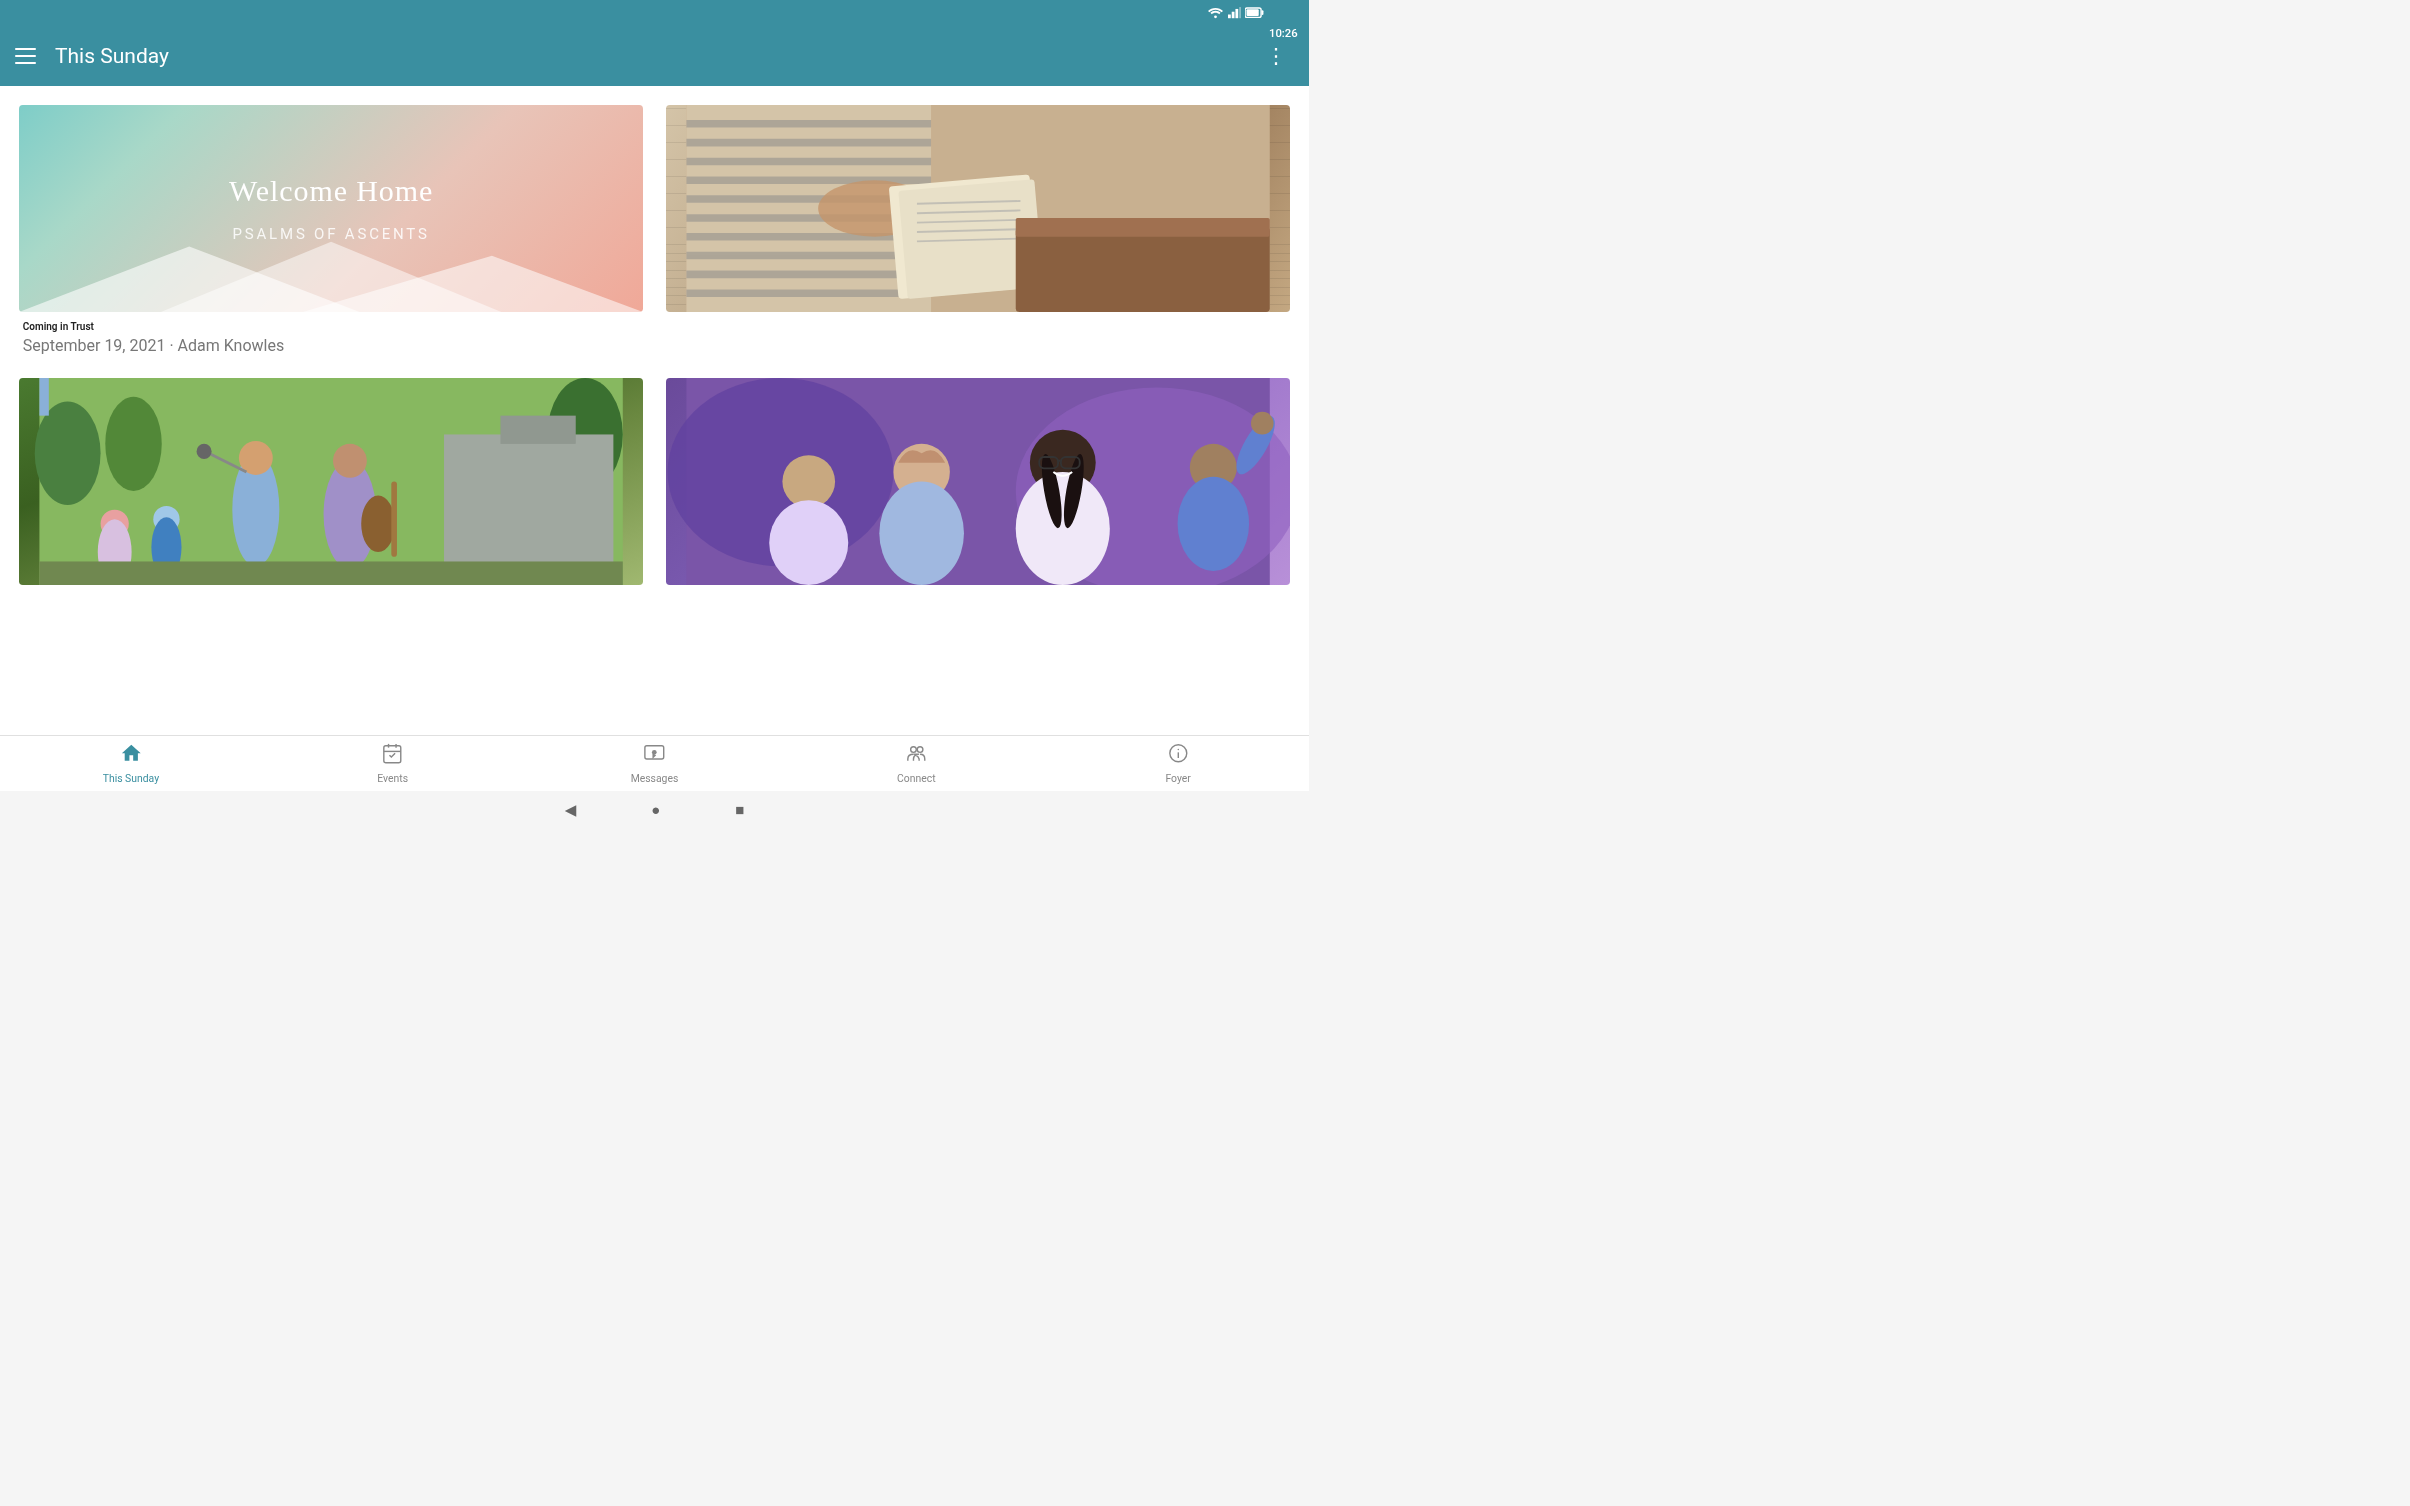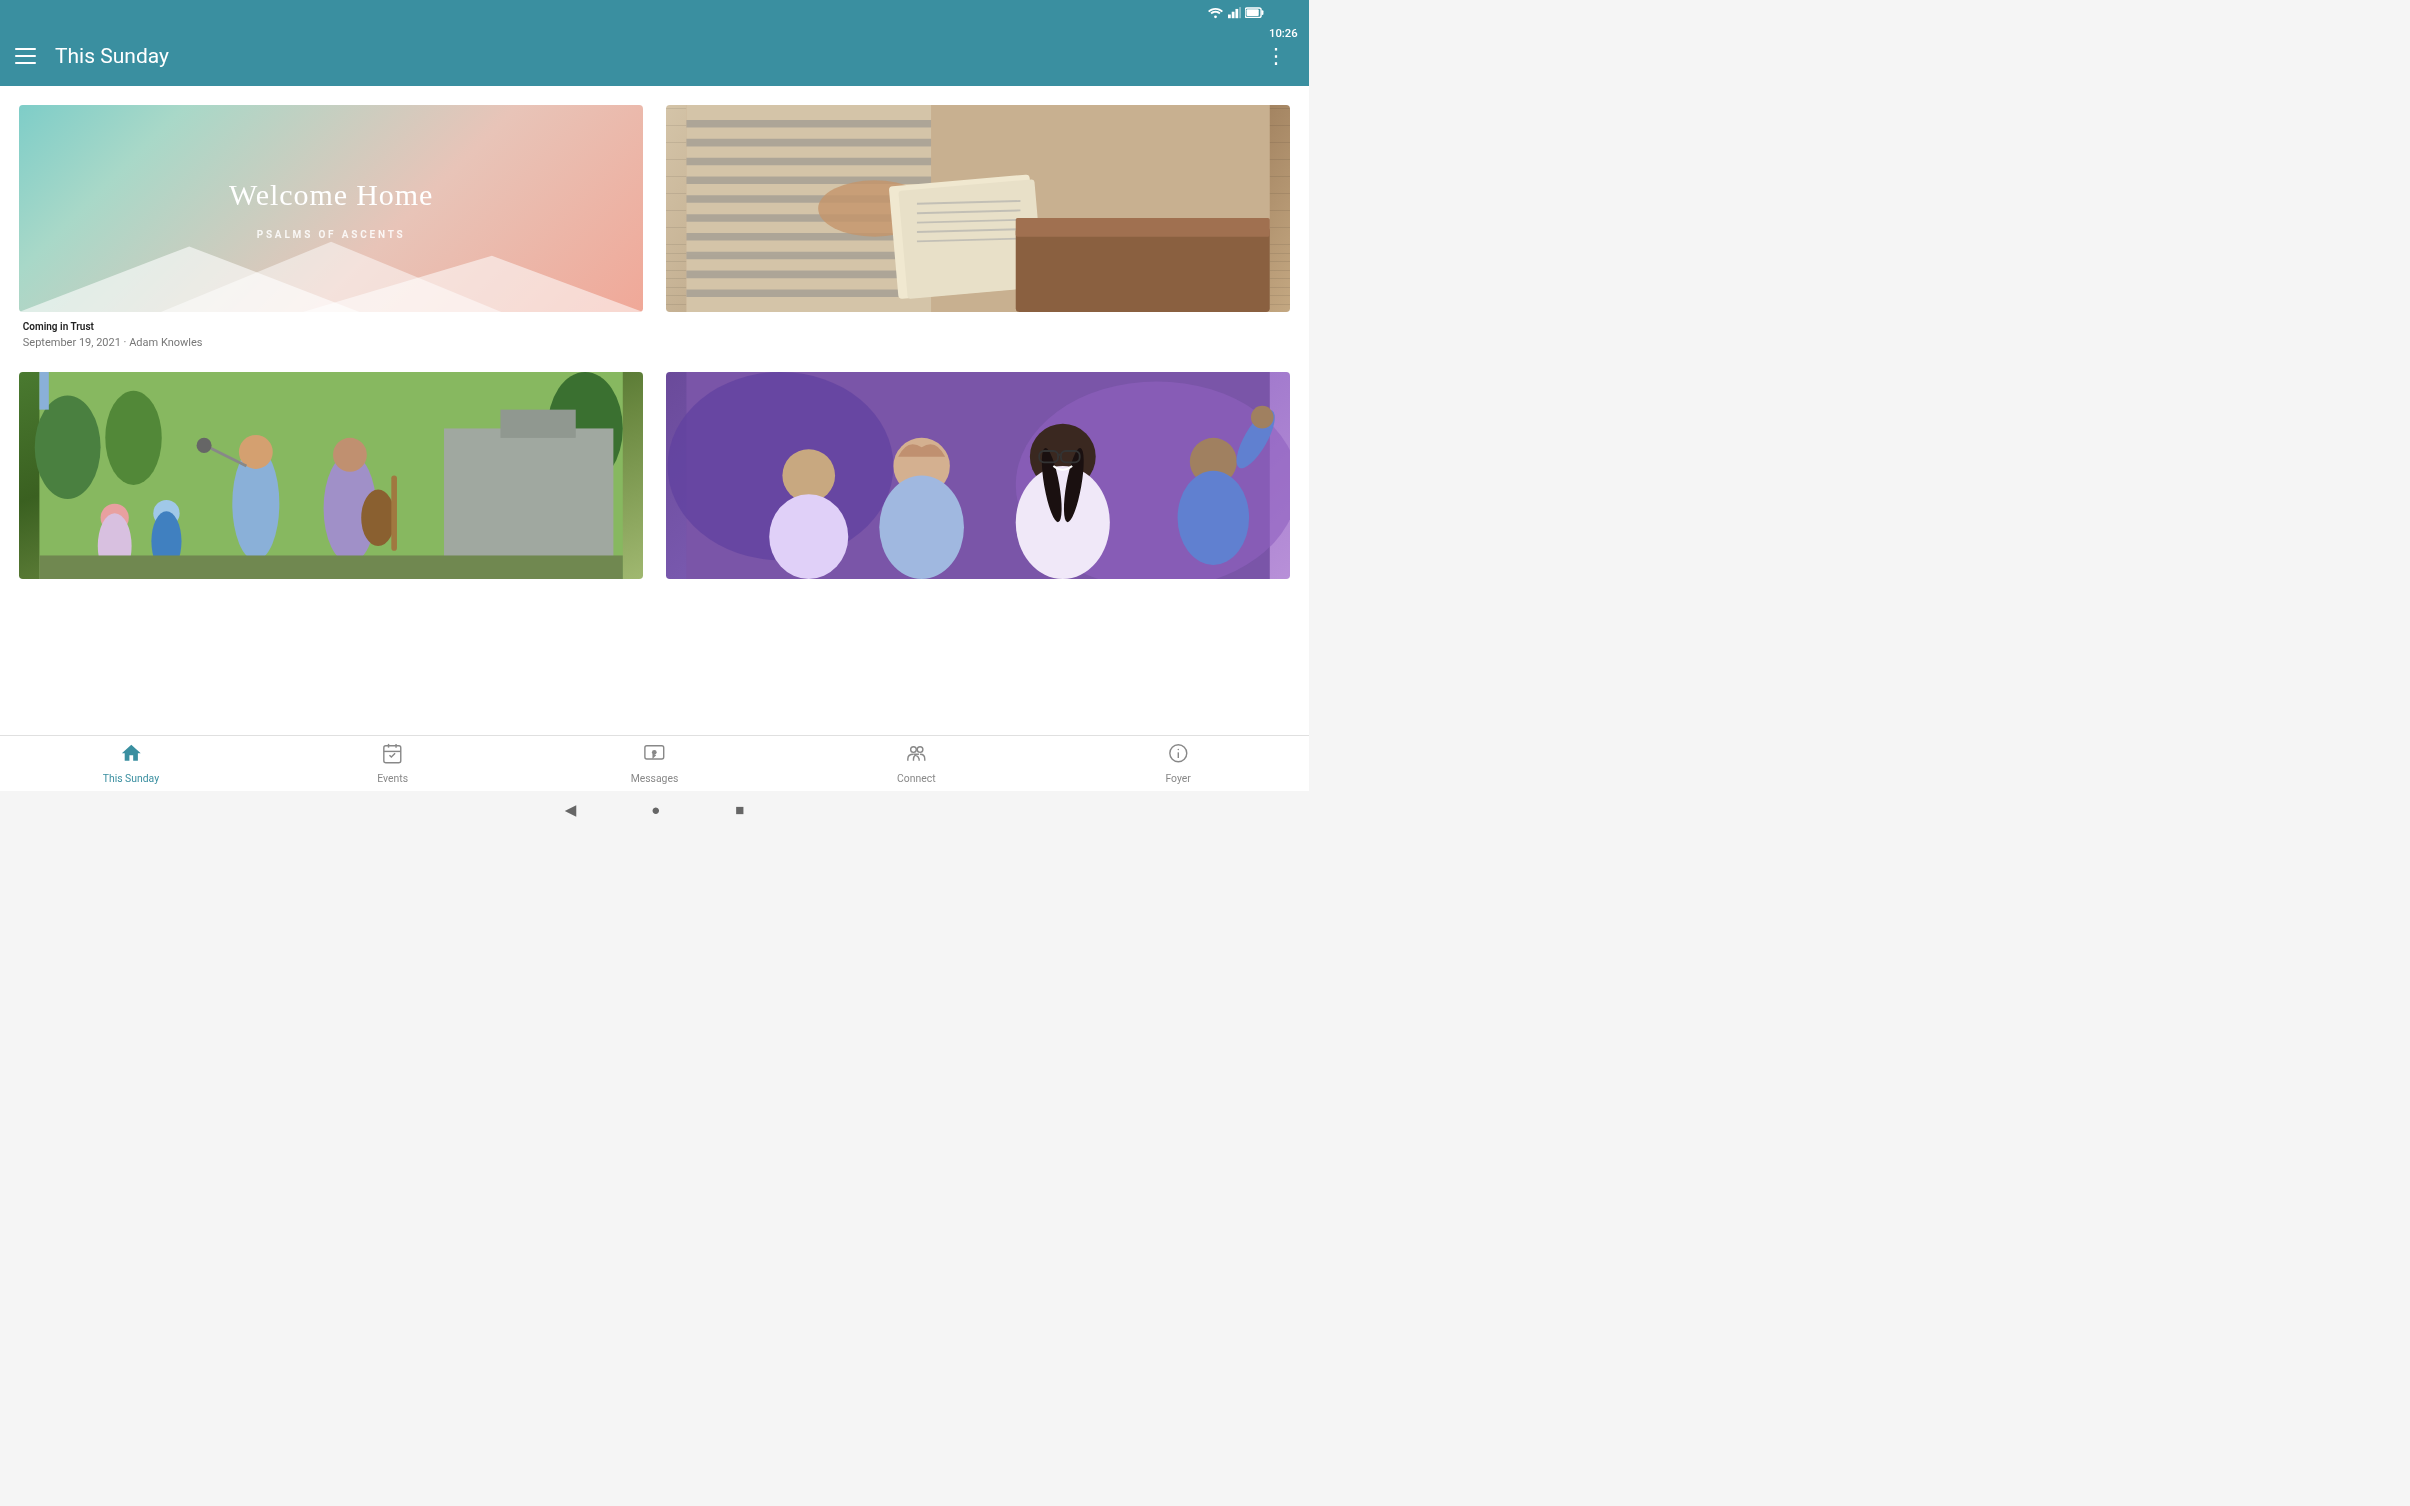--- a/index.html
+++ b/index.html
@@ -115,24 +115,24 @@
     .welcome-home-title {
       color: white;
       font-size: 30px;
       font-weight: 300;
       font-family: Georgia, serif;
       margin-bottom: 17px;
       letter-spacing: 0.9px;
     }
     .welcome-home-subtitle {
       color: rgba(255,255,255,0.85);
-      font-size: 10px;
+      font-size: 15px;
       letter-spacing: 2.8px;
       text-align: center;
-      font-weight: 700;
+      font-weight: 400;
     }
     .mountains {
       position: absolute;
       bottom: 0;
       left: 0;
       width: 100%;
       height: 75px;
     }
 
     
@@ -181,21 +181,21 @@
     .card-info {
       padding: 9.4px 3.8px 0 3.8px;
     }
     .card-title {
       font-size: 10px;
       font-weight: 600;
       color: #222;
       margin-bottom: 3.8px;
     }
     .card-subtitle {
-      font-size: 11px;
+      font-size: 16px;
       color: #777;
     }
 
     
     .bottom-nav {
       width: 100%;
       height: 56px;
       background: white;
       border-top: 0.9px solid #e0e0e0;
       display: flex;

